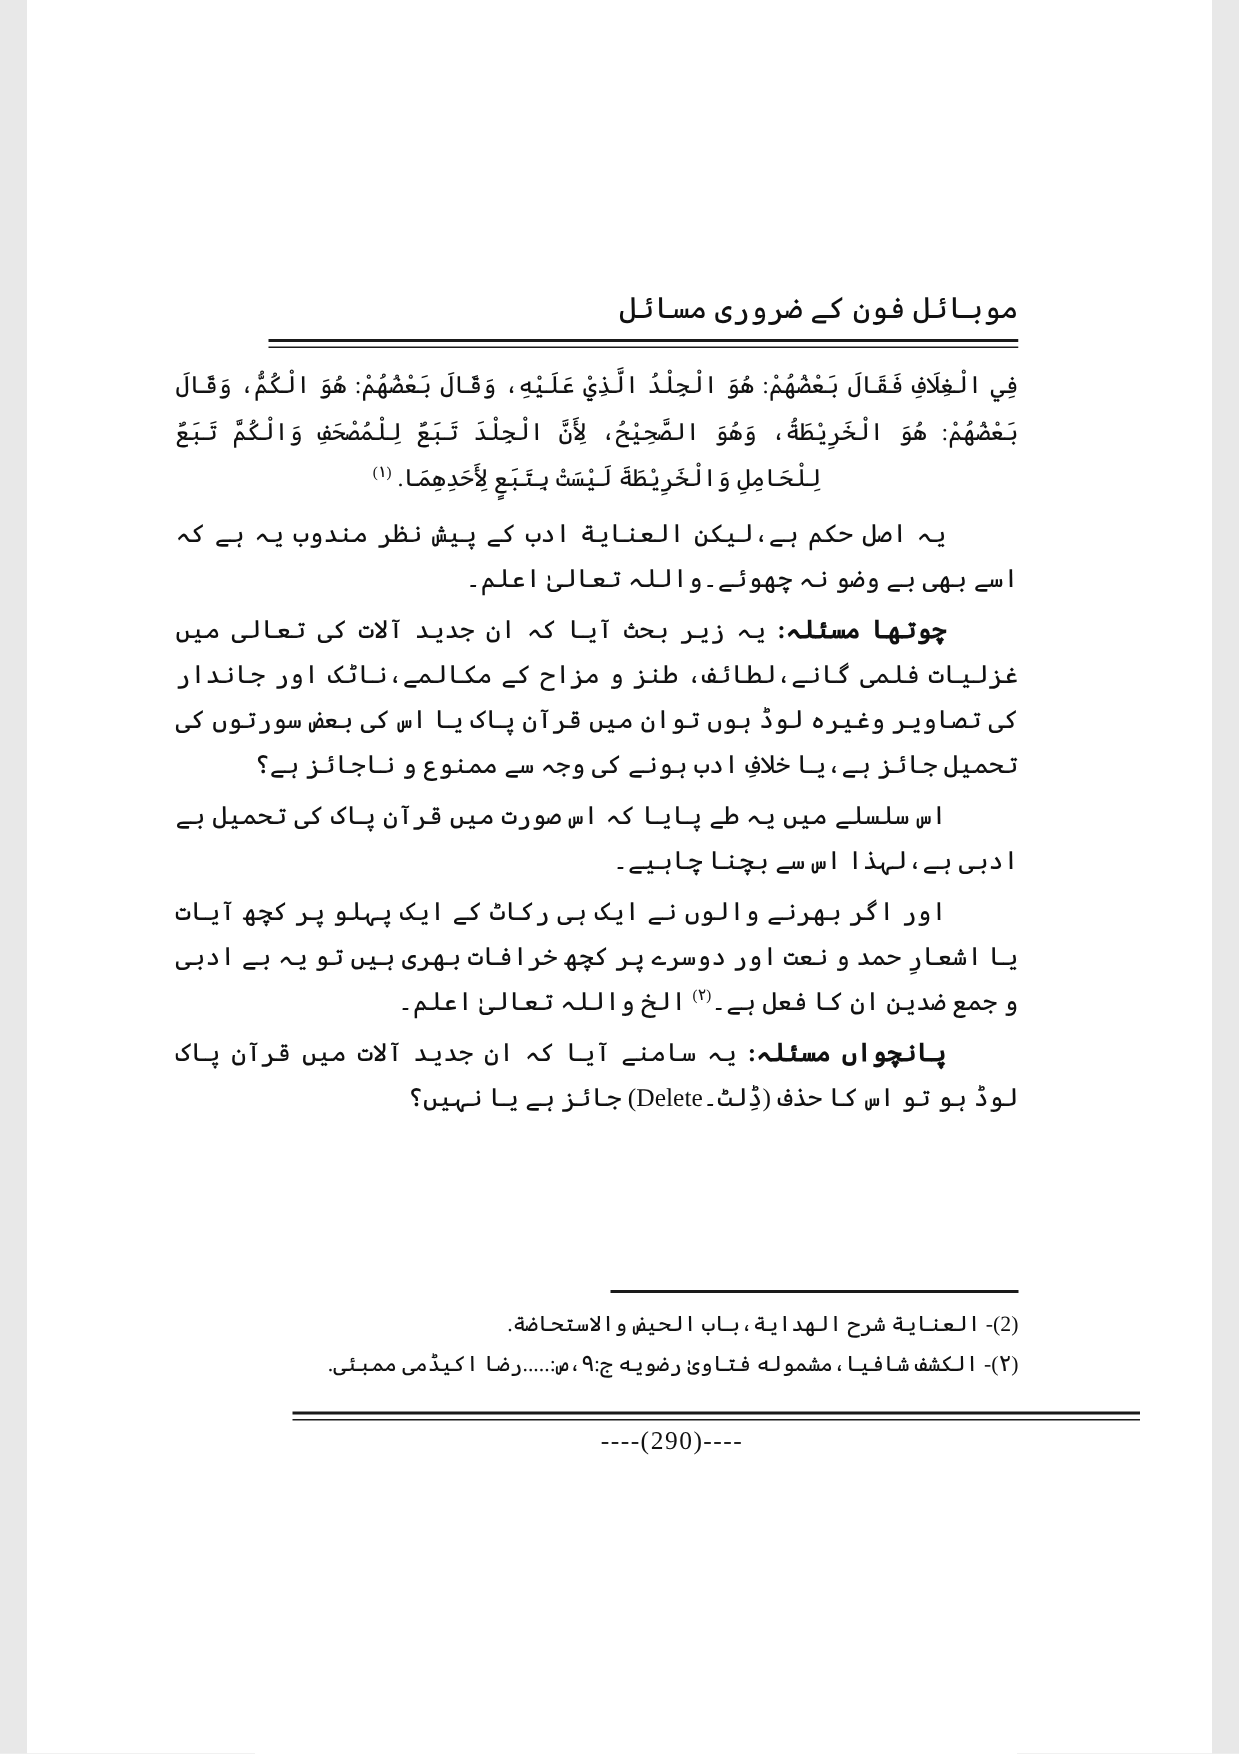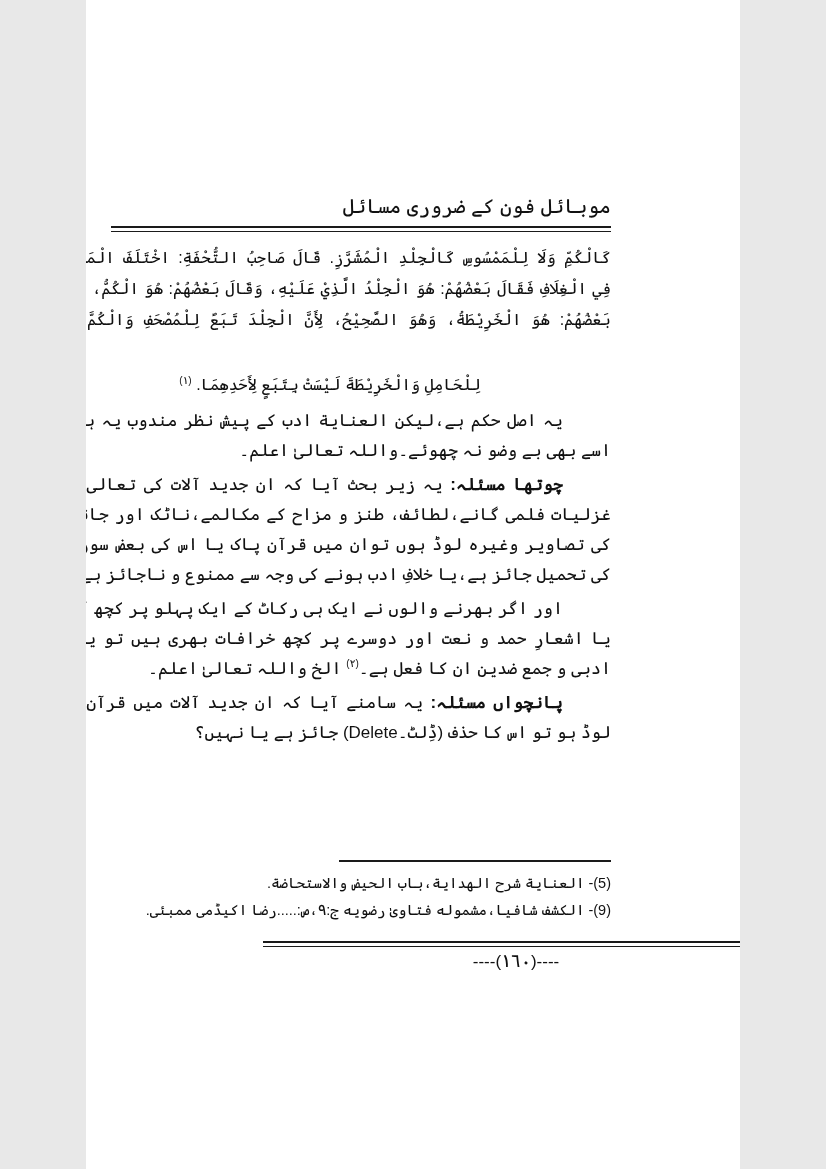--- a/index.html
+++ b/index.html
@@ -1,22 +1,22 @@
 <!DOCTYPE html>
 <html lang="ur" dir="rtl"><head>
 <meta charset="utf-8">
 <style>
   html,body { margin:0; padding:0; background:#e8e8e8; }
   .page {
     position: relative;
-    width: 654px; height: 1169px;
+    width: 790px; height: 1169px;
     margin: 0 auto;
     background: #ffffff;
     color: #111111;
-    font-family: Liberation Sans, sans-serif;
+    font-family: Liberation Serif, serif;
     overflow: hidden;
   }
   .content {
     position: absolute;
     right: 129px; top: 190px;
     width: 562px; height: 668px;
     direction: rtl;
     overflow: hidden;
   }
   .title {
@@ -37,21 +37,20 @@
   .ar-line {
     font-size: 16px;
     line-height: 31px;
     text-align: justify;
     text-align-last: justify;
     white-space: nowrap;
   }
   .ar-line.last {
     text-align: right;
     text-align-last: center;
-    margin-top: 34px;
   }
   .fn-mark {
     font-size: 10px;
     vertical-align: super;
     line-height: 0;
   }
   .para {
     font-size: 17px;
     line-height: 30px;
     text-align: justify;
@@ -97,52 +96,52 @@
 <body>
 
 <div class="page">
 
   <div class="content">
 
     <div class="title">موبائل فون کے ضروری مسائل</div>
     <div class="header-rule"></div>
 
     <div class="arabic">
-      <div class="ar-line">كَالْكُمِّ وَلَا لِلْمَمْسُوسِ كَالْجِلْدِ الْمُشَرَّزِ. قَالَ صَاحِبُ التُّحْفَةِ: اخْتَلَفَ الْمَشَايِخُ</div>
       <div class="ar-line">فِي الْغِلَافِ فَقَالَ بَعْضُهُمْ: هُوَ الْجِلْدُ الَّذِيْ عَلَيْهِ، وَقَالَ بَعْضُهُمْ: هُوَ الْكُمُّ، وَقَالَ</div>
       <div class="ar-line">بَعْضُهُمْ: هُوَ الْخَرِيْطَةُ، وَهُوَ الصَّحِيْحُ، لِأَنَّ الْجِلْدَ تَبَعٌ لِلْمُصْحَفِ وَالْكُمَّ تَبَعٌ</div>
       <div class="ar-line last">
         <span>لِلْحَامِلِ وَالْخَرِيْطَةَ لَيْسَتْ بِتَبَعٍ لِأَحَدِهِمَا.</span>
         <span class="fn-mark">(۱)</span>
       </div>
     </div>
 
     <p class="para">یہ اصل حکم ہے،لیکن العنایة ادب کے پیش نظر مندوب یہ ہے کہ اسے بھی بے وضو نہ چھوئے۔واللہ تعالیٰ اعلم۔</p>
 
     <p class="para">
       <span class="mas-head">چوتھا مسئلہ:</span>
       <span> یہ زیر بحث آیا کہ ان جدید آلات کی تعالی میں غزلیات فلمی گانے،لطائف، طنز و مزاح کے مکالمے،ناٹک اور جاندار کی تصاویر وغیرہ لوڈ ہوں توان میں قرآن پاک یا اس کی بعض سورتوں کی تحمیل جائز ہے،یا خلافِ ادب ہونے کی وجہ سے ممنوع و ناجائز ہے؟</span>
     </p>
 
+    <p class="para">اس سلسلے میں یہ طے پایا کہ اس صورت میں قرآن پاک کی تحمیل بے ادبی ہے،لہذا اس سے بچنا چاہیے۔</p>
 
 
     <p class="para">
       <span>اور اگر بھرنے والوں نے ایک ہی رکاٹ کے ایک پہلو پر کچھ آیات یا اشعارِ حمد و نعت اور دوسرے پر کچھ خرافات بھری ہیں تو یہ بے ادبی و جمع ضدین ان کا فعل ہے۔</span><span class="fn-mark">(۲)</span><span> الخ واللہ تعالیٰ اعلم۔</span>
     </p>
 
     <p class="para">
       <span class="mas-head">پانچواں مسئلہ:</span>
       <span> یہ سامنے آیا کہ ان جدید آلات میں قرآن پاک لوڈ ہو تو اس کا حذف (ڈِلٹ۔Delete) جائز ہے یا نہیں؟</span>
     </p>
 
   </div>
 
   <div class="footnote-area">
     <div class="fn-divider"></div>
-    <p class="footnote">(5)- العنایة شرح الهدایة،باب الحیض والاستحاضة.</p>
-    <p class="footnote">(9)- الکشف شافیا،مشموله فتاویٰ رضویه ج:۹،ص:.....رضا اکیڈمی ممبئی.</p>
+    <p class="footnote">(2)- العنایة شرح الهدایة،باب الحیض والاستحاضة.</p>
+    <p class="footnote">(۲)- الکشف شافیا،مشموله فتاویٰ رضویه ج:۹،ص:.....رضا اکیڈمی ممبئی.</p>
   </div>
 
   <div class="bottom-rule"></div>
 
-  <div class="page-number">----(۱۶۰)----</div>
+  <div class="page-number">----(290)----</div>
 
 </div>
 
 </body></html>

